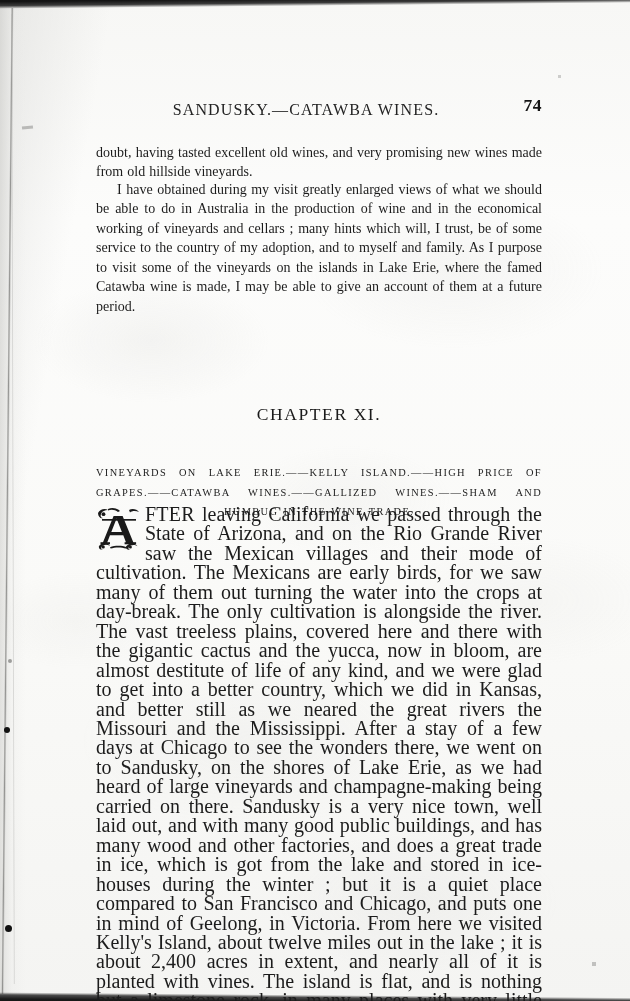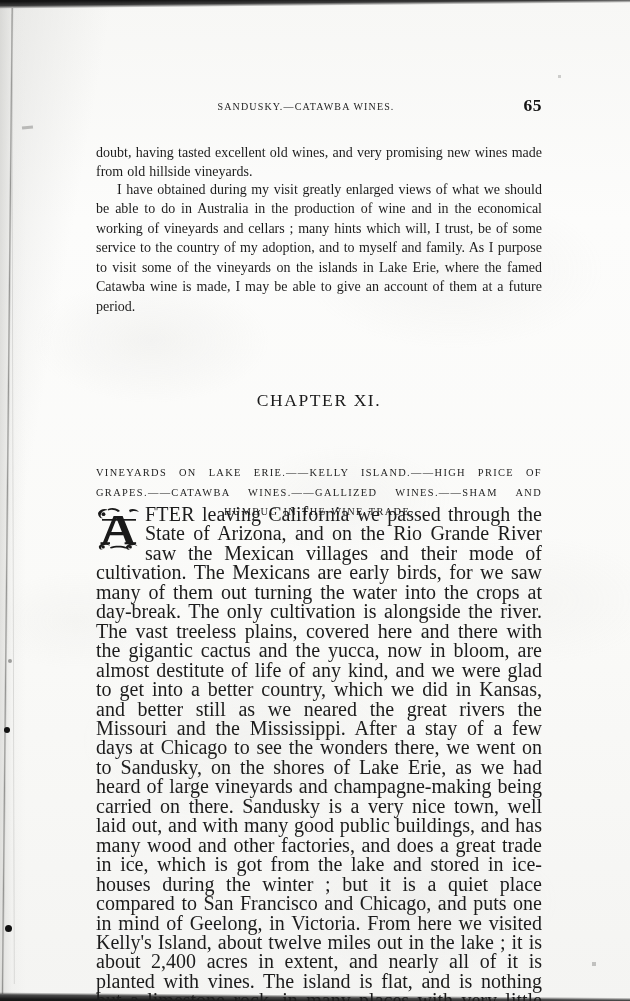--- a/index.html
+++ b/index.html
@@ -146,21 +146,21 @@
     position: absolute;
     top: 101px;
     left: 0;
     width: 446px;
     height: 18px;
   }
   .rh-title {
     position: absolute;
     left: 0; right: 0;
     text-align: center;
-    font-size: 10px;
+    font-size: 16px;
     letter-spacing: 1.15px;
     font-weight: 400;
     color: #232323;
     white-space: nowrap;
     padding-right: 26px;
   }
   .rh-folio {
     position: absolute;
     right: 0;
     top: -6px;
@@ -180,21 +180,21 @@
     text-align-last: left;
     color: #1c1c1c;
     word-spacing: 0.55px;
   }
   #para-doubt { top: 129px; }
   #para-obtained { top: 168px; text-indent: 21px; margin-top: 12px; }
 
   
   .chapter-title {
     position: absolute;
-    top: 390px;
+    top: 404px;
     left: 0;
     width: 446px;
     text-align: center;
     font-size: 17.5px;
     letter-spacing: 1.6px;
     color: #1a1a1a;
   }
 
   
   .synopsis {
@@ -258,21 +258,21 @@
   <div class="edge-dot-2"></div>
   <div class="edge-dot-3"></div>
   <div class="speck-a"></div>
   <div class="speck-b"></div>
   <div class="speck-c"></div>
 
   <div class="content">
 
     <div class="running-head">
       <div class="rh-title">SANDUSKY.—CATAWBA WINES.</div>
-      <div class="rh-folio">65</div>
+      <div class="rh-folio">74</div>
     </div>
 
     <p class="para" id="para-doubt">doubt, having tasted excellent old wines, and very promising new wines made from old hillside vineyards.</p>
 
     <p class="para" id="para-obtained">I have obtained during my visit greatly enlarged views of what we should be able to do in Australia in the production of wine and in the economical working of vineyards and cellars ; many hints which will, I trust, be of some service to the country of my adoption, and to myself and family. As I purpose to visit some of the vineyards on the islands in Lake Erie, where the famed Catawba wine is made, I may be able to give an account of them at a future period.</p>
 
     <div class="chapter-title">CHAPTER XI.</div>
 
     <div class="synopsis">VINEYARDS ON LAKE ERIE.——KELLY ISLAND.——HIGH PRICE OF GRAPES.——CATAWBA WINES.——GALLIZED WINES.——SHAM AND HUMBUG IN THE WINE TRADE.</div>
 

